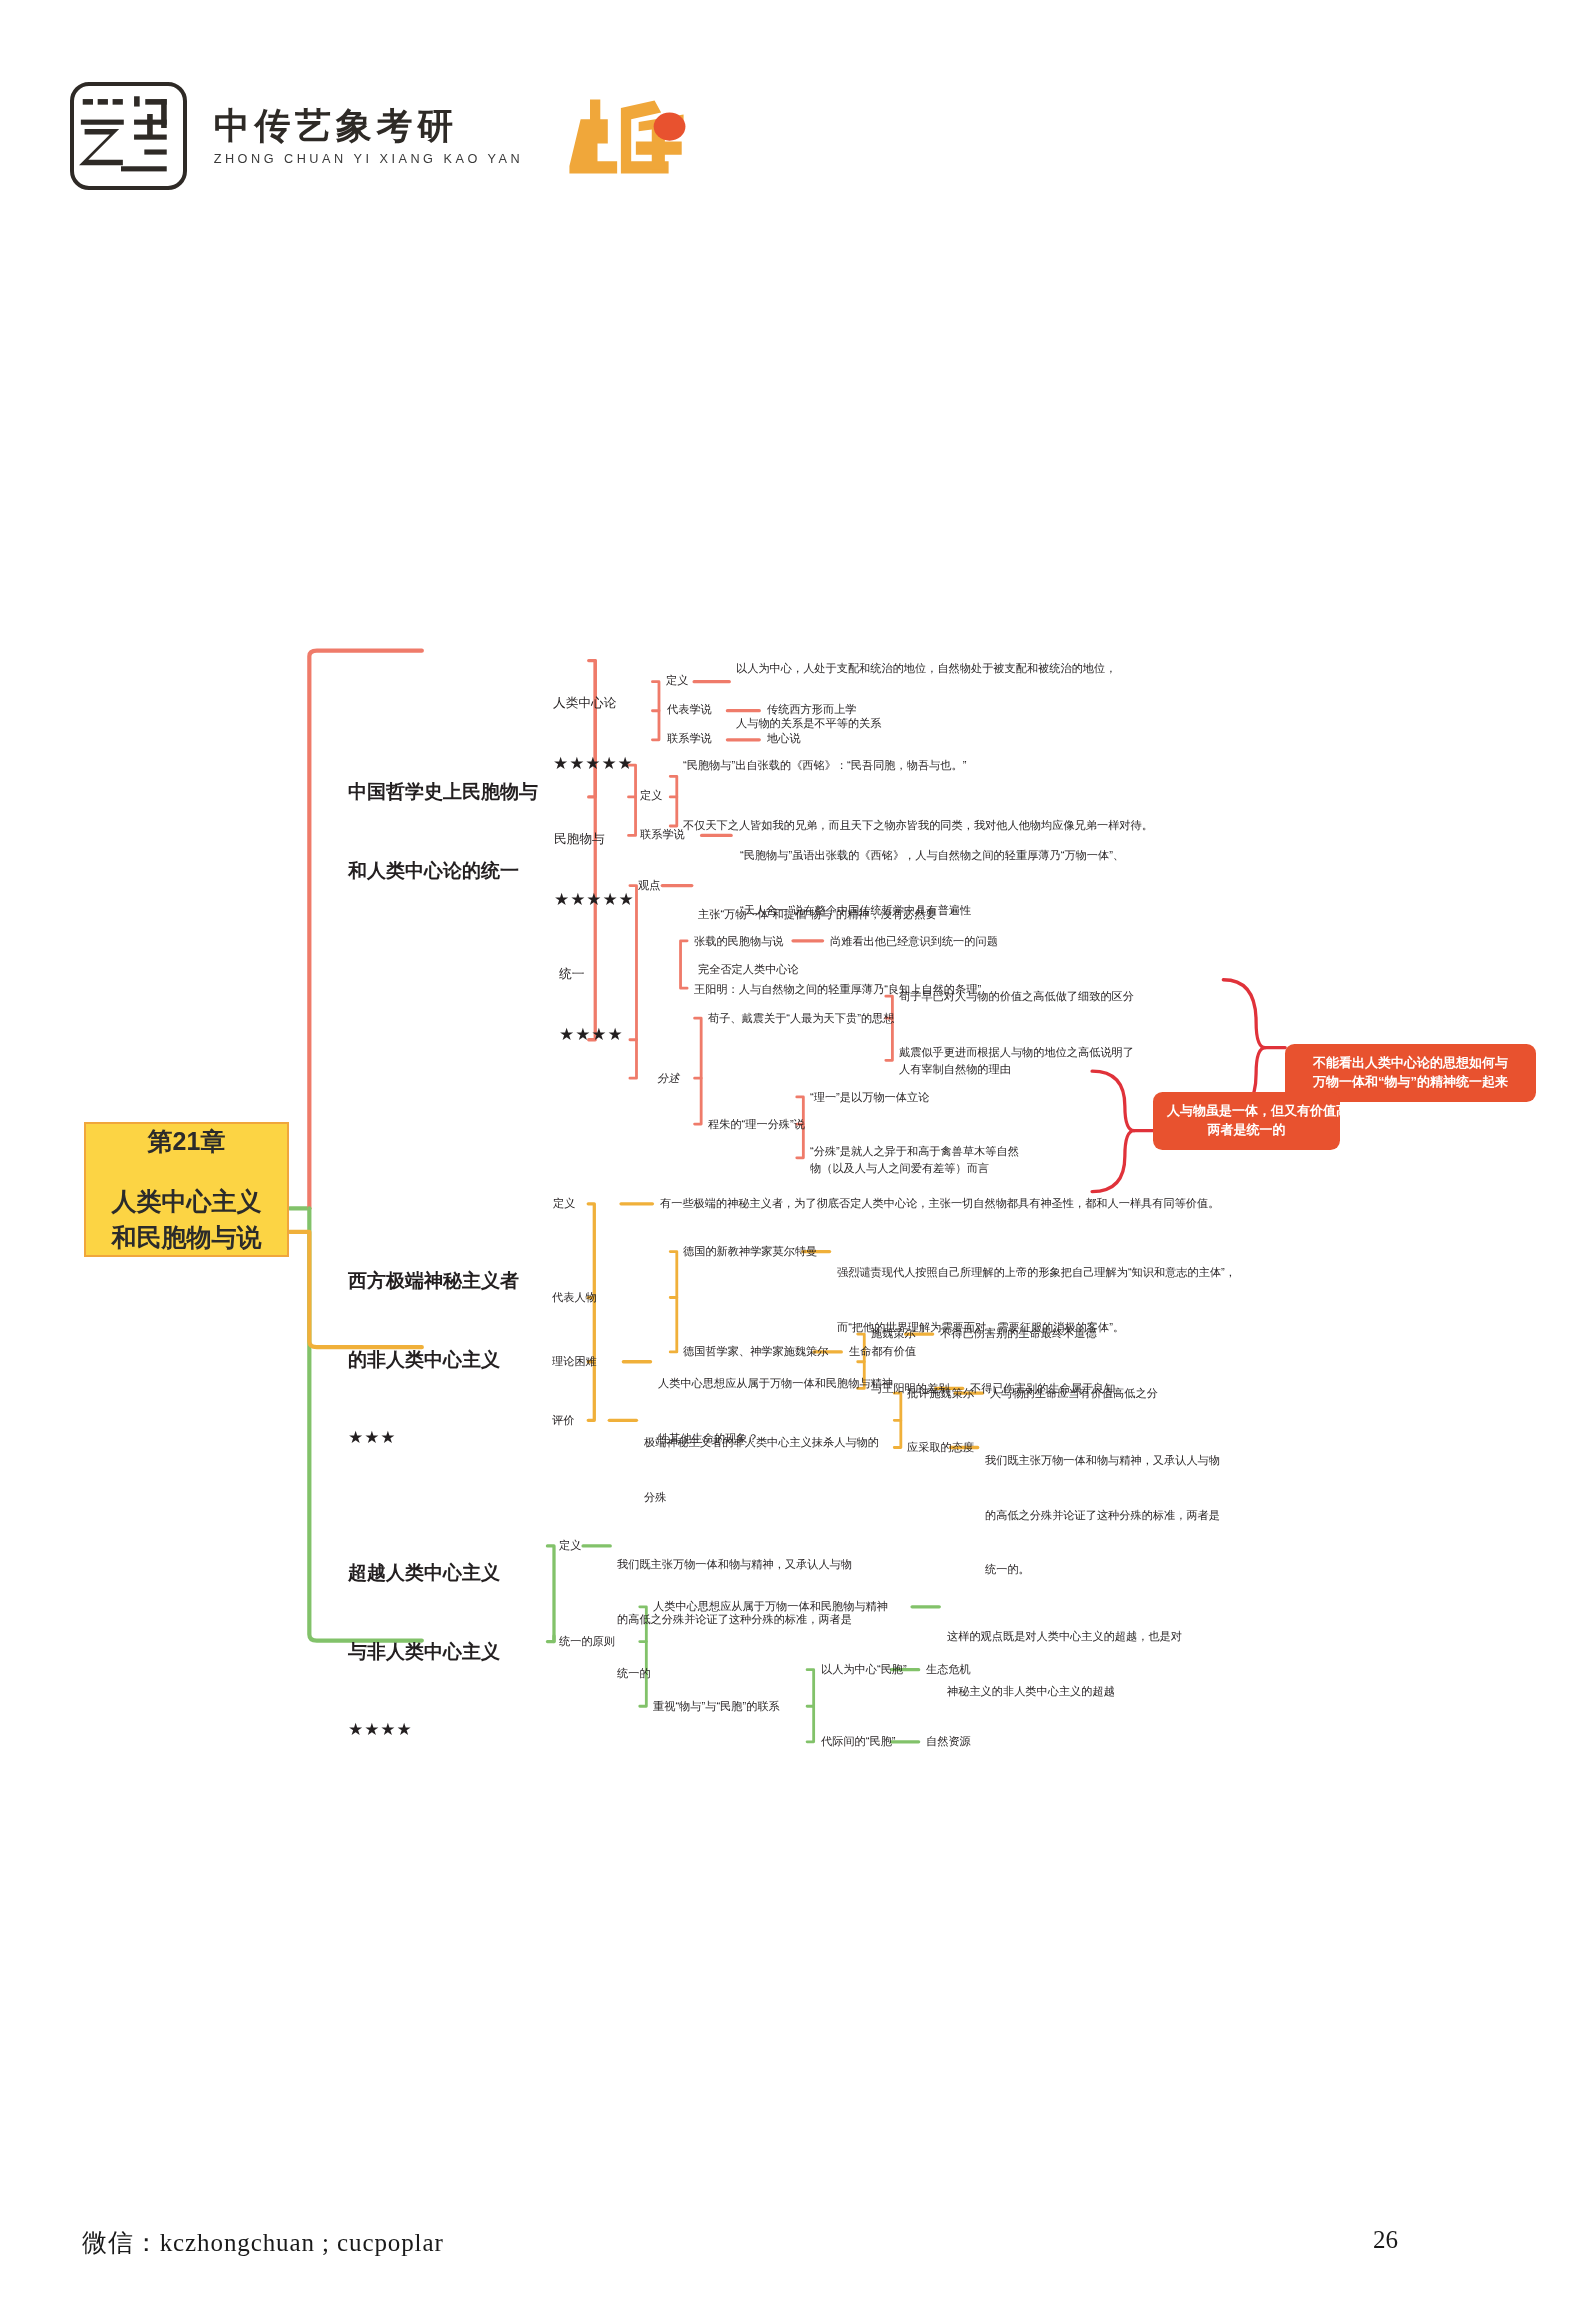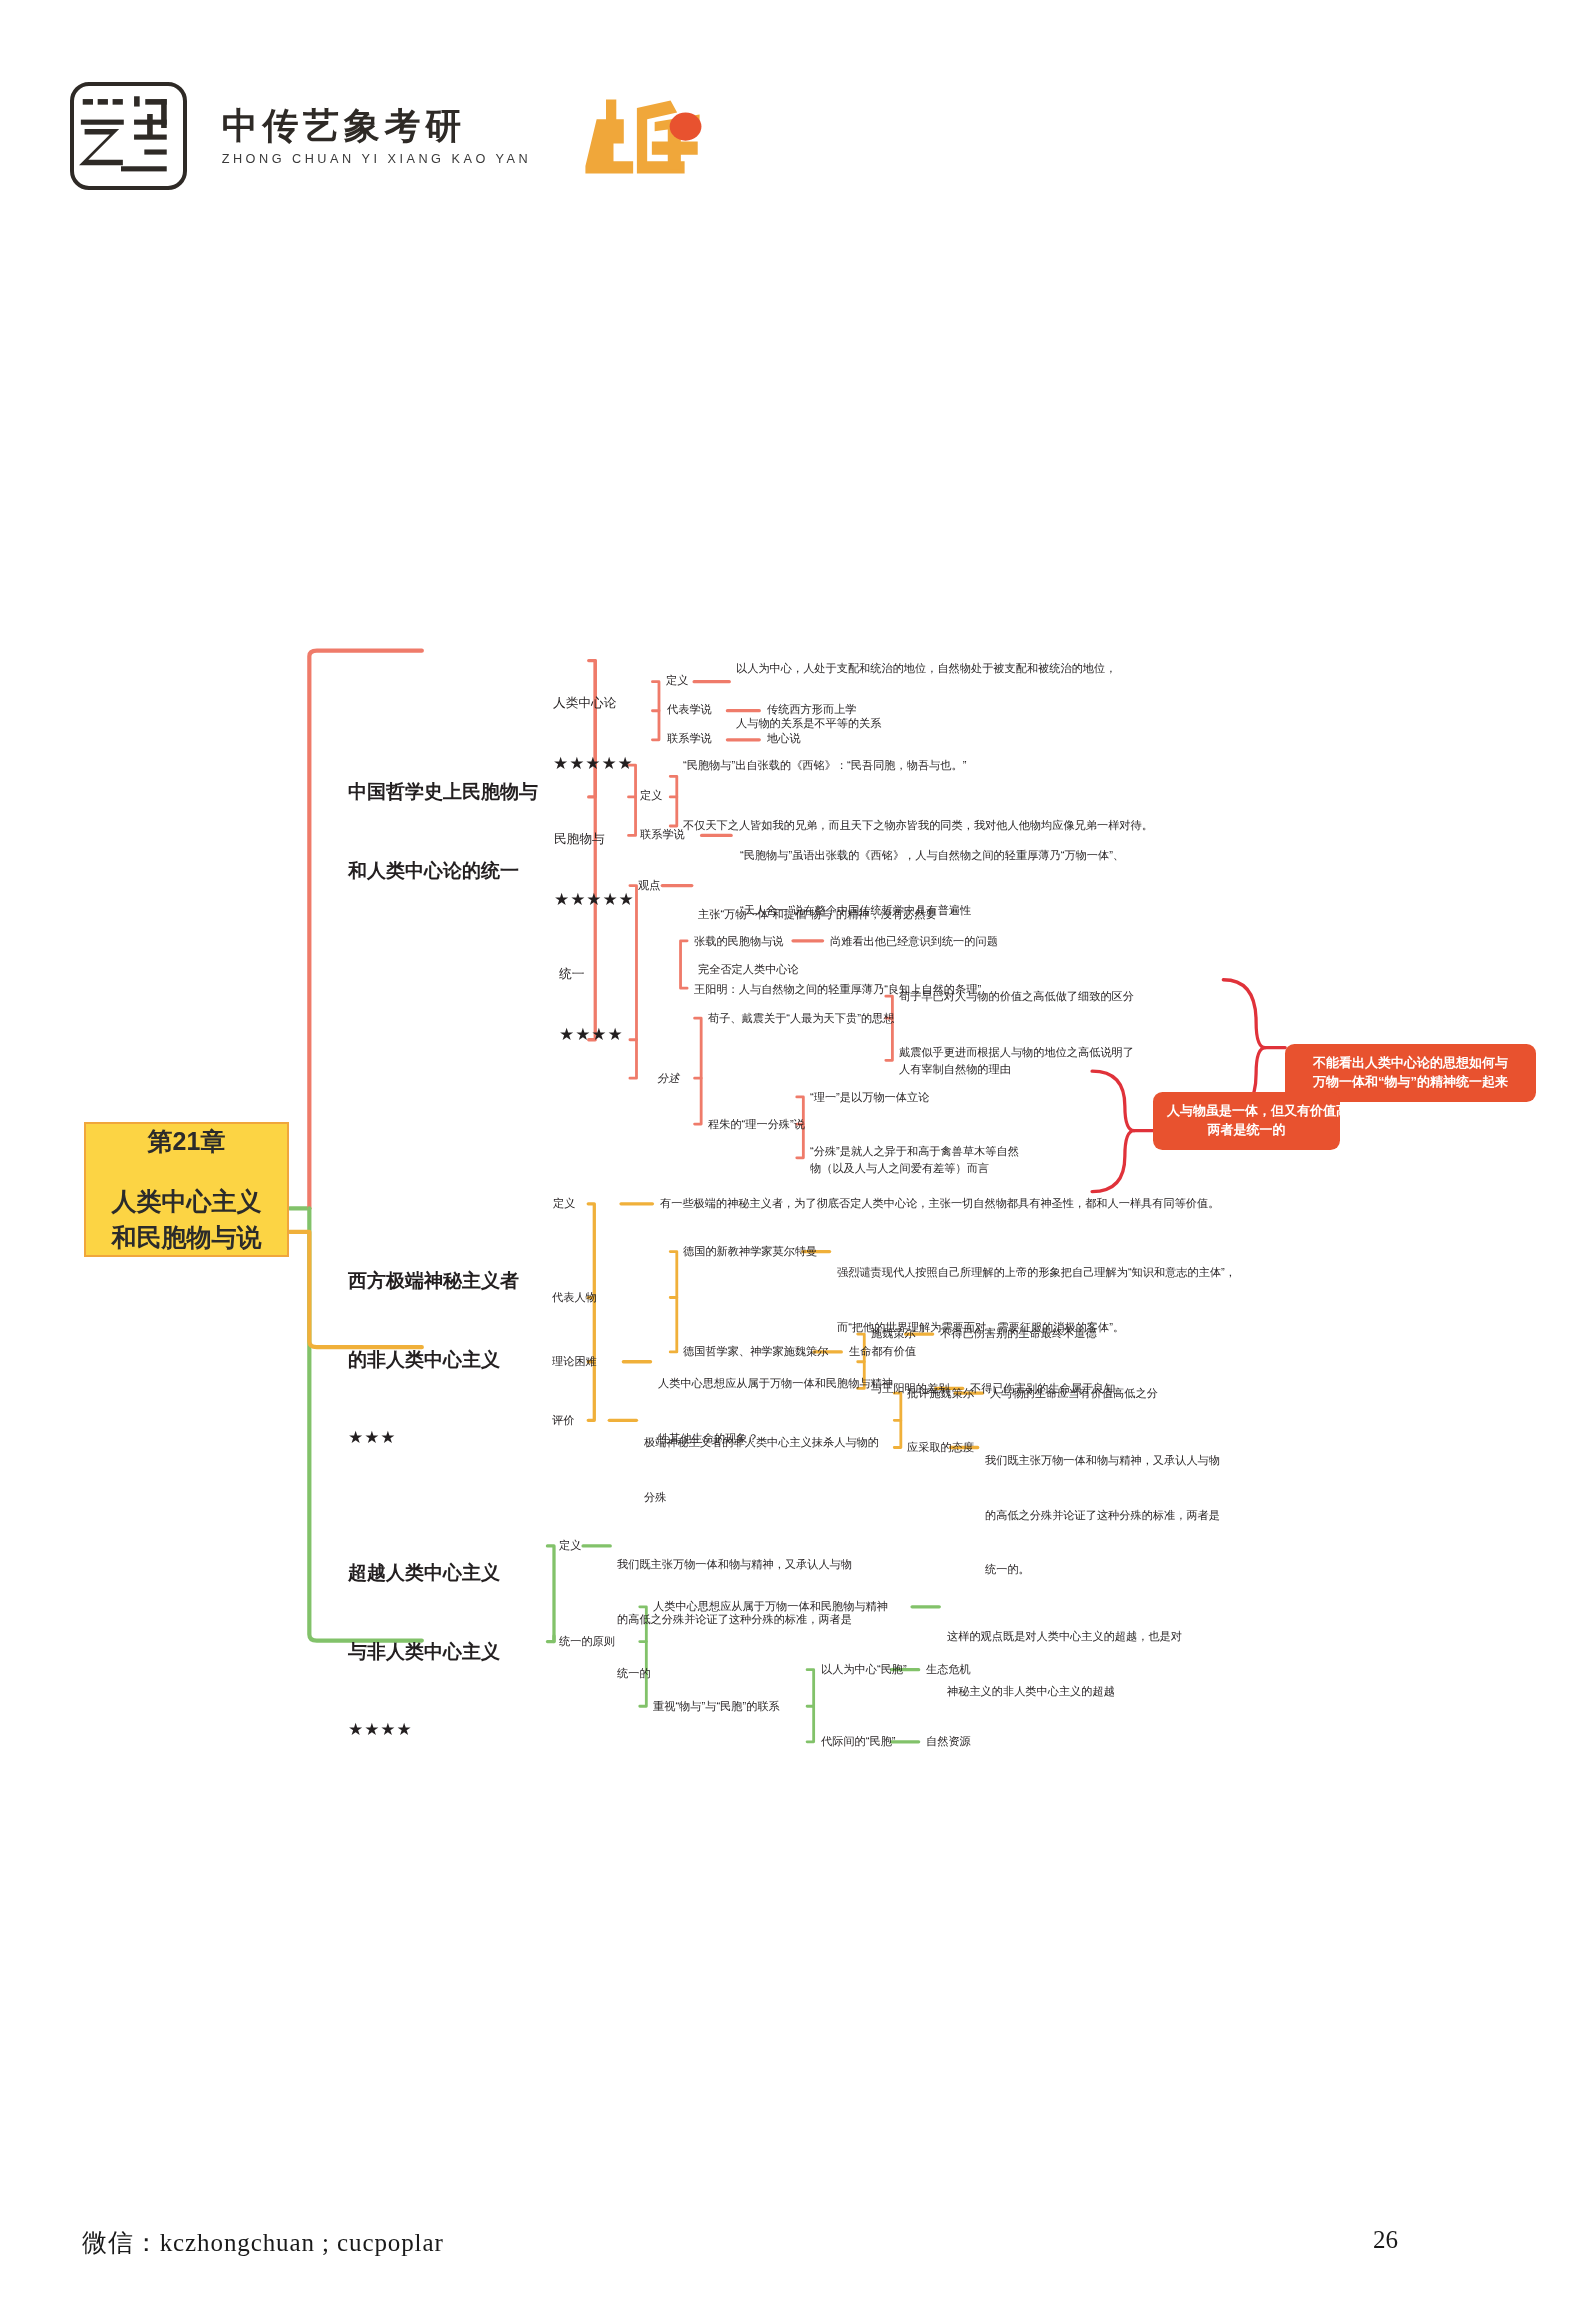--- a/index.html
+++ b/index.html
@@ -4,21 +4,21 @@
 <style>
   html,body{margin:0;padding:0;}
   body{
     width:1587px;height:2319px;background:#ffffff;
     font-family:"Liberation Sans","DejaVu Sans",sans-serif;
     color:#231f20;position:relative;overflow:hidden;
   }
   .page{position:absolute;inset:0;}
 
   
-  .header{position:absolute;left:70px;top:82px;display:flex;align-items:center;gap:30px;}
+  .header{position:absolute;left:70px;top:82px;display:flex;align-items:center;gap:22px;}
   .logo-mark{width:117px;height:108px;border:4.7px solid #2e2a26;border-radius:19px;position:relative;box-sizing:border-box;}
   .logo-mark svg{position:absolute;left:0;top:0;}
   .logo-cn{display:flex;flex-direction:column;justify-content:center;margin-left:4.7px;}
   .logo-cn .cn{font-size:36px;font-weight:bold;letter-spacing:4.7px;color:#2e2a26;line-height:1.1;}
   .logo-cn .py{font-size:12.7px;letter-spacing:3.5px;color:#3a3a3a;margin-top:6.6px;}
   .logo-kc{margin-left:16px;}
 
   
   .central{
     position:absolute;left:84px;top:1122px;width:205px;height:135px;

